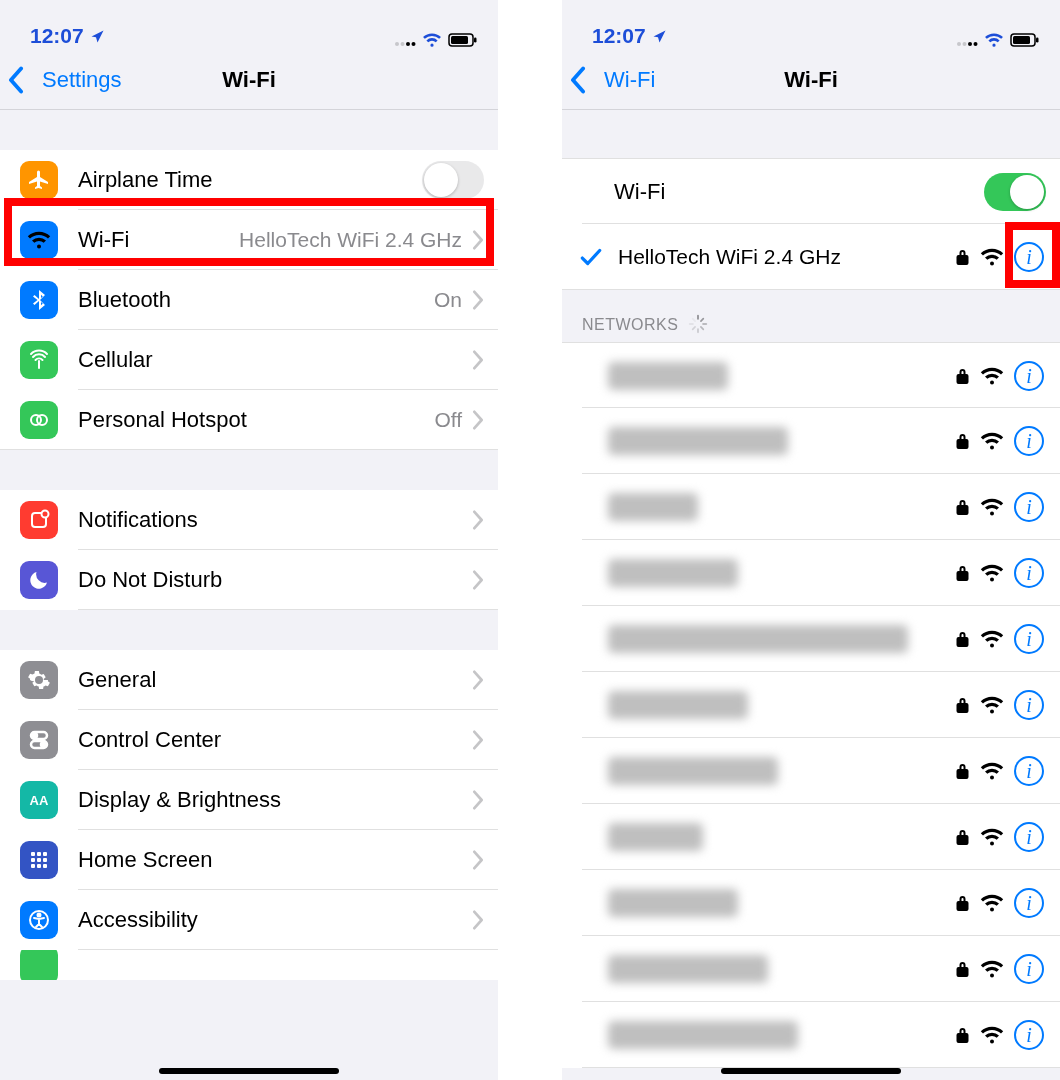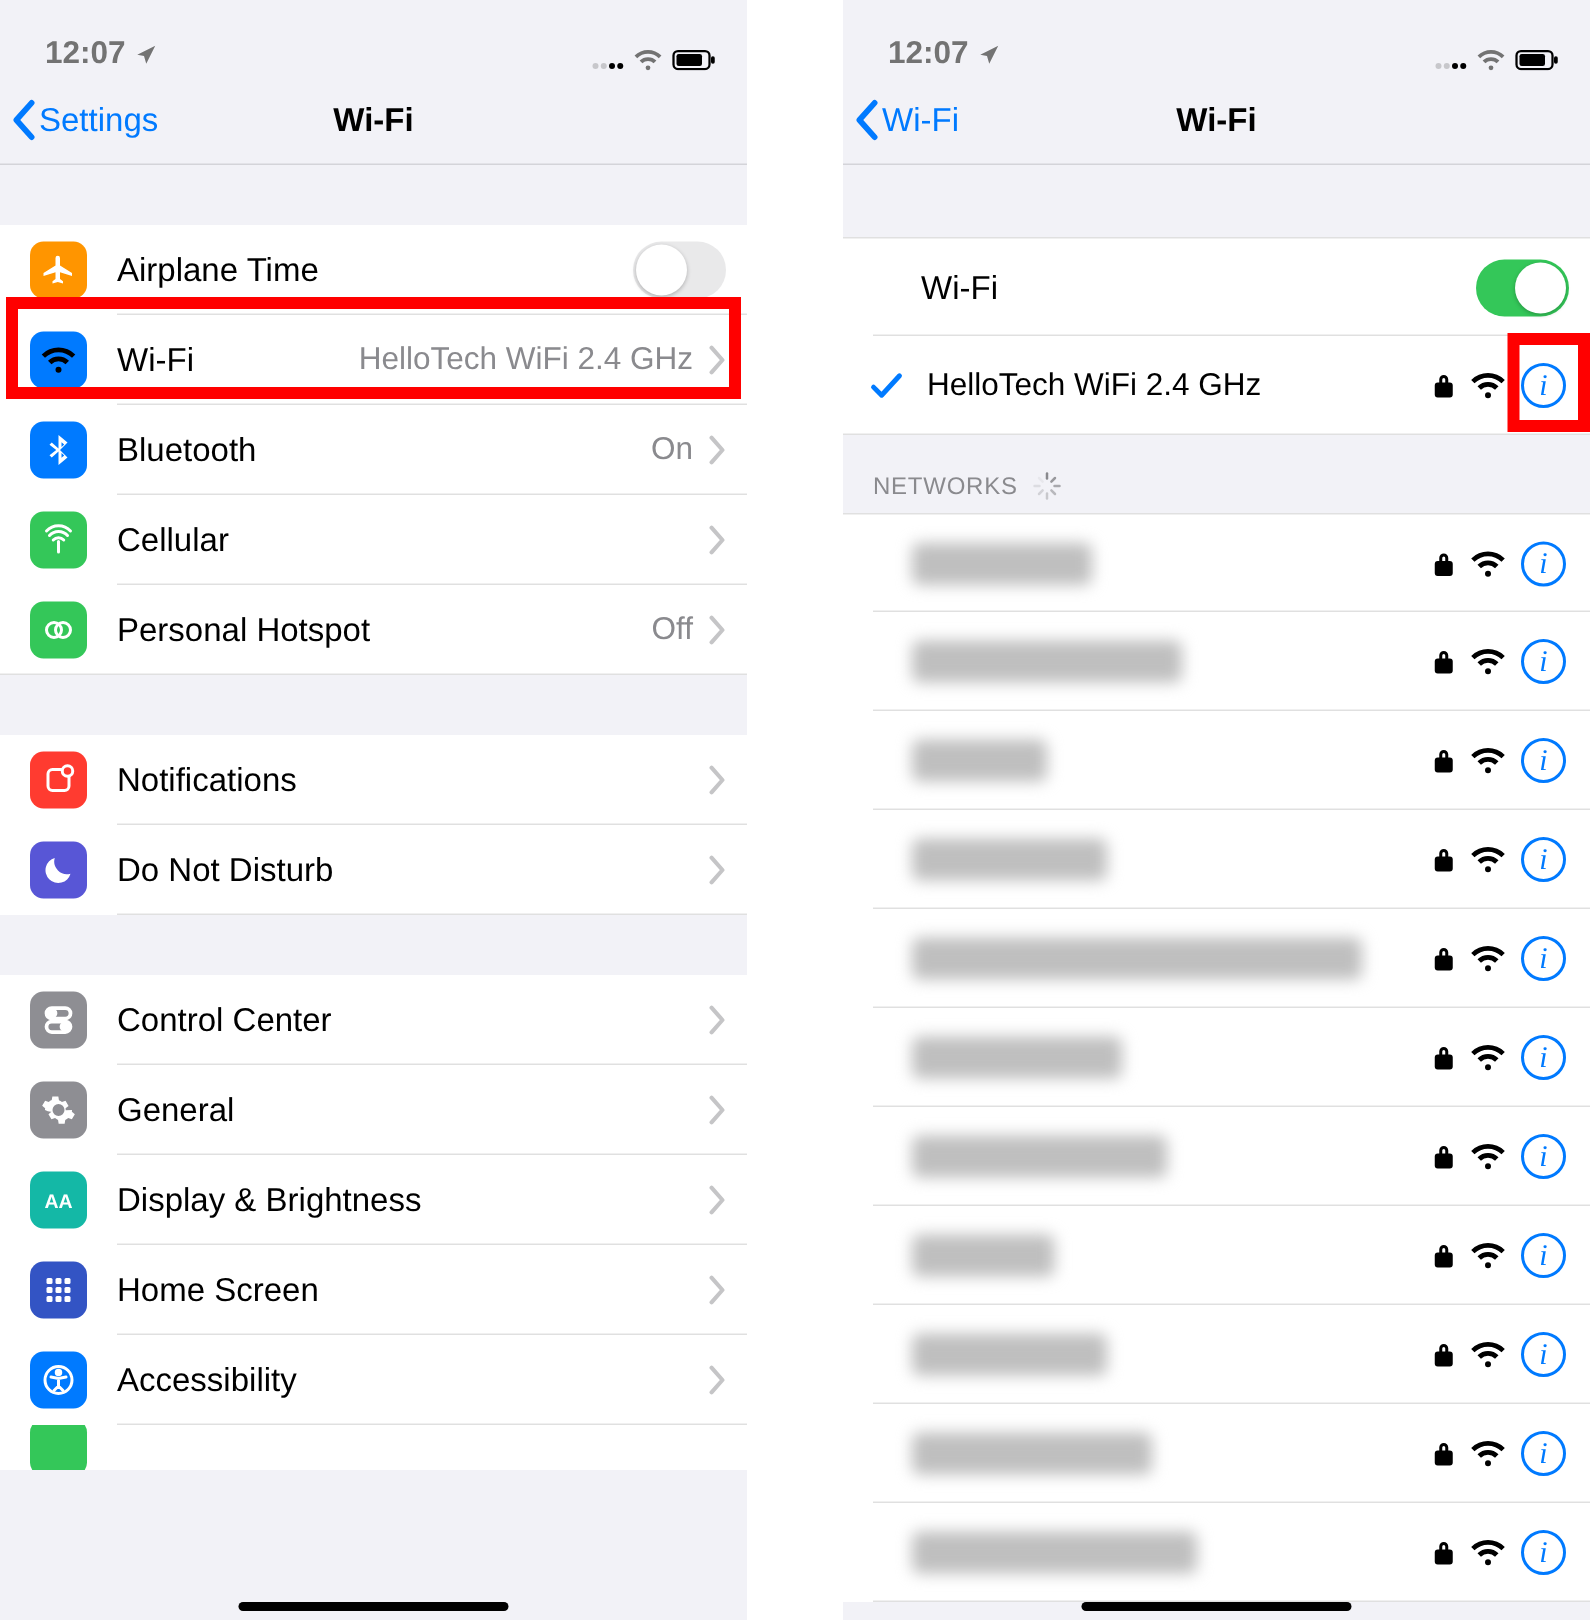--- a/index.html
+++ b/index.html
@@ -21,41 +21,41 @@
   .gap { width: 64px; height: 1080px; background: #fff; }
   
   .statusbar {
     height: 50px;
     display: flex;
     align-items: flex-end;
     justify-content: space-between;
     padding: 0 20px 2px 30px;
     font-size: 21px;
     font-weight: 600;
-    color: #737373;
+    color: #1d4ed8;
   }
   .sb-left { display: flex; align-items: center; gap: 6px; }
   .sb-right { display: flex; align-items: center; gap: 6px; }
   .sb-icon svg { display: block; }
   
   .navbar {
     height: 60px;
     position: relative;
     display: flex;
     align-items: center;
     border-bottom: 1px solid rgba(0,0,0,0.12);
   }
   .back {
     position: absolute;
     left: 8px;
     display: flex;
     align-items: center;
     color: #007aff;
     font-size: 22px;
-    gap: 2px;
+    gap: 18px;
     cursor: pointer;
   }
   .back .chev { width: 16px; height: 28px; }
   .navtitle {
     margin: 0 auto;
     font-size: 22px;
     font-weight: 600;
     color: #000;
   }
   
@@ -389,44 +389,44 @@
         </svg>
       </span>
     <div class="sep"></div>
   </div>
 
 
   <div class="group-spacer"></div>
 
   <div class="row">
     <div class="appicon" style="background:#8e8e93">
+      <svg viewBox="0 0 24 24" fill="#fff">
+          <path d="M12 8a4 4 0 100 8 4 4 0 000-8zm9 4a7 7 0 01-.1 1.2l2 1.6-2 3.4-2.4-.8a7 7 0 01-2 1.2l-.4 2.5h-4l-.4-2.5a7 7 0 01-2-1.2l-2.4.8-2-3.4 2-1.6A7 7 0 013 12a7 7 0 01.1-1.2l-2-1.6 2-3.4 2.4.8a7 7 0 012-1.2L7.9 3h4l.4 2.5a7 7 0 012 1.2l2.4-.8 2 3.4-2 1.6c.1.4.1.8.1 1.2z"></path>
+        </svg>
+    </div>
+    <span class="row-label">General</span>
+    <span class="row-spacer"></span>
+    <span class="chevron">
+        <svg width="12" height="20">
+          <use href="#chev-right"></use>
+        </svg>
+      </span>
+    <div class="sep"></div>
+  </div>
+
+  <div class="row">
+    <div class="appicon" style="background:#8e8e93">
       <svg viewBox="0 0 24 24" fill="none" stroke="#fff" stroke-width="2.5" stroke-linecap="round">
           <rect x="4" y="4" width="16" height="7" rx="3.5"></rect>
           <circle cx="8" cy="7.5" r="2" fill="#fff"></circle>
           <rect x="4" y="13" width="16" height="7" rx="3.5"></rect>
           <circle cx="16" cy="16.5" r="2" fill="#fff"></circle>
         </svg>
     </div>
     <span class="row-label">Control Center</span>
-    <span class="row-spacer"></span>
-    <span class="chevron">
-        <svg width="12" height="20">
-          <use href="#chev-right"></use>
-        </svg>
-      </span>
-    <div class="sep"></div>
-  </div>
-
-  <div class="row">
-    <div class="appicon" style="background:#8e8e93">
-      <svg viewBox="0 0 24 24" fill="#fff">
-          <path d="M12 8a4 4 0 100 8 4 4 0 000-8zm9 4a7 7 0 01-.1 1.2l2 1.6-2 3.4-2.4-.8a7 7 0 01-2 1.2l-.4 2.5h-4l-.4-2.5a7 7 0 01-2-1.2l-2.4.8-2-3.4 2-1.6A7 7 0 013 12a7 7 0 01.1-1.2l-2-1.6 2-3.4 2.4.8a7 7 0 012-1.2L7.9 3h4l.4 2.5a7 7 0 012 1.2l2.4-.8 2 3.4-2 1.6c.1.4.1.8.1 1.2z"></path>
-        </svg>
-    </div>
-    <span class="row-label">General</span>
     <span class="row-spacer"></span>
     <span class="chevron">
         <svg width="12" height="20">
           <use href="#chev-right"></use>
         </svg>
       </span>
     <div class="sep"></div>
   </div>
 
   <div class="row">

